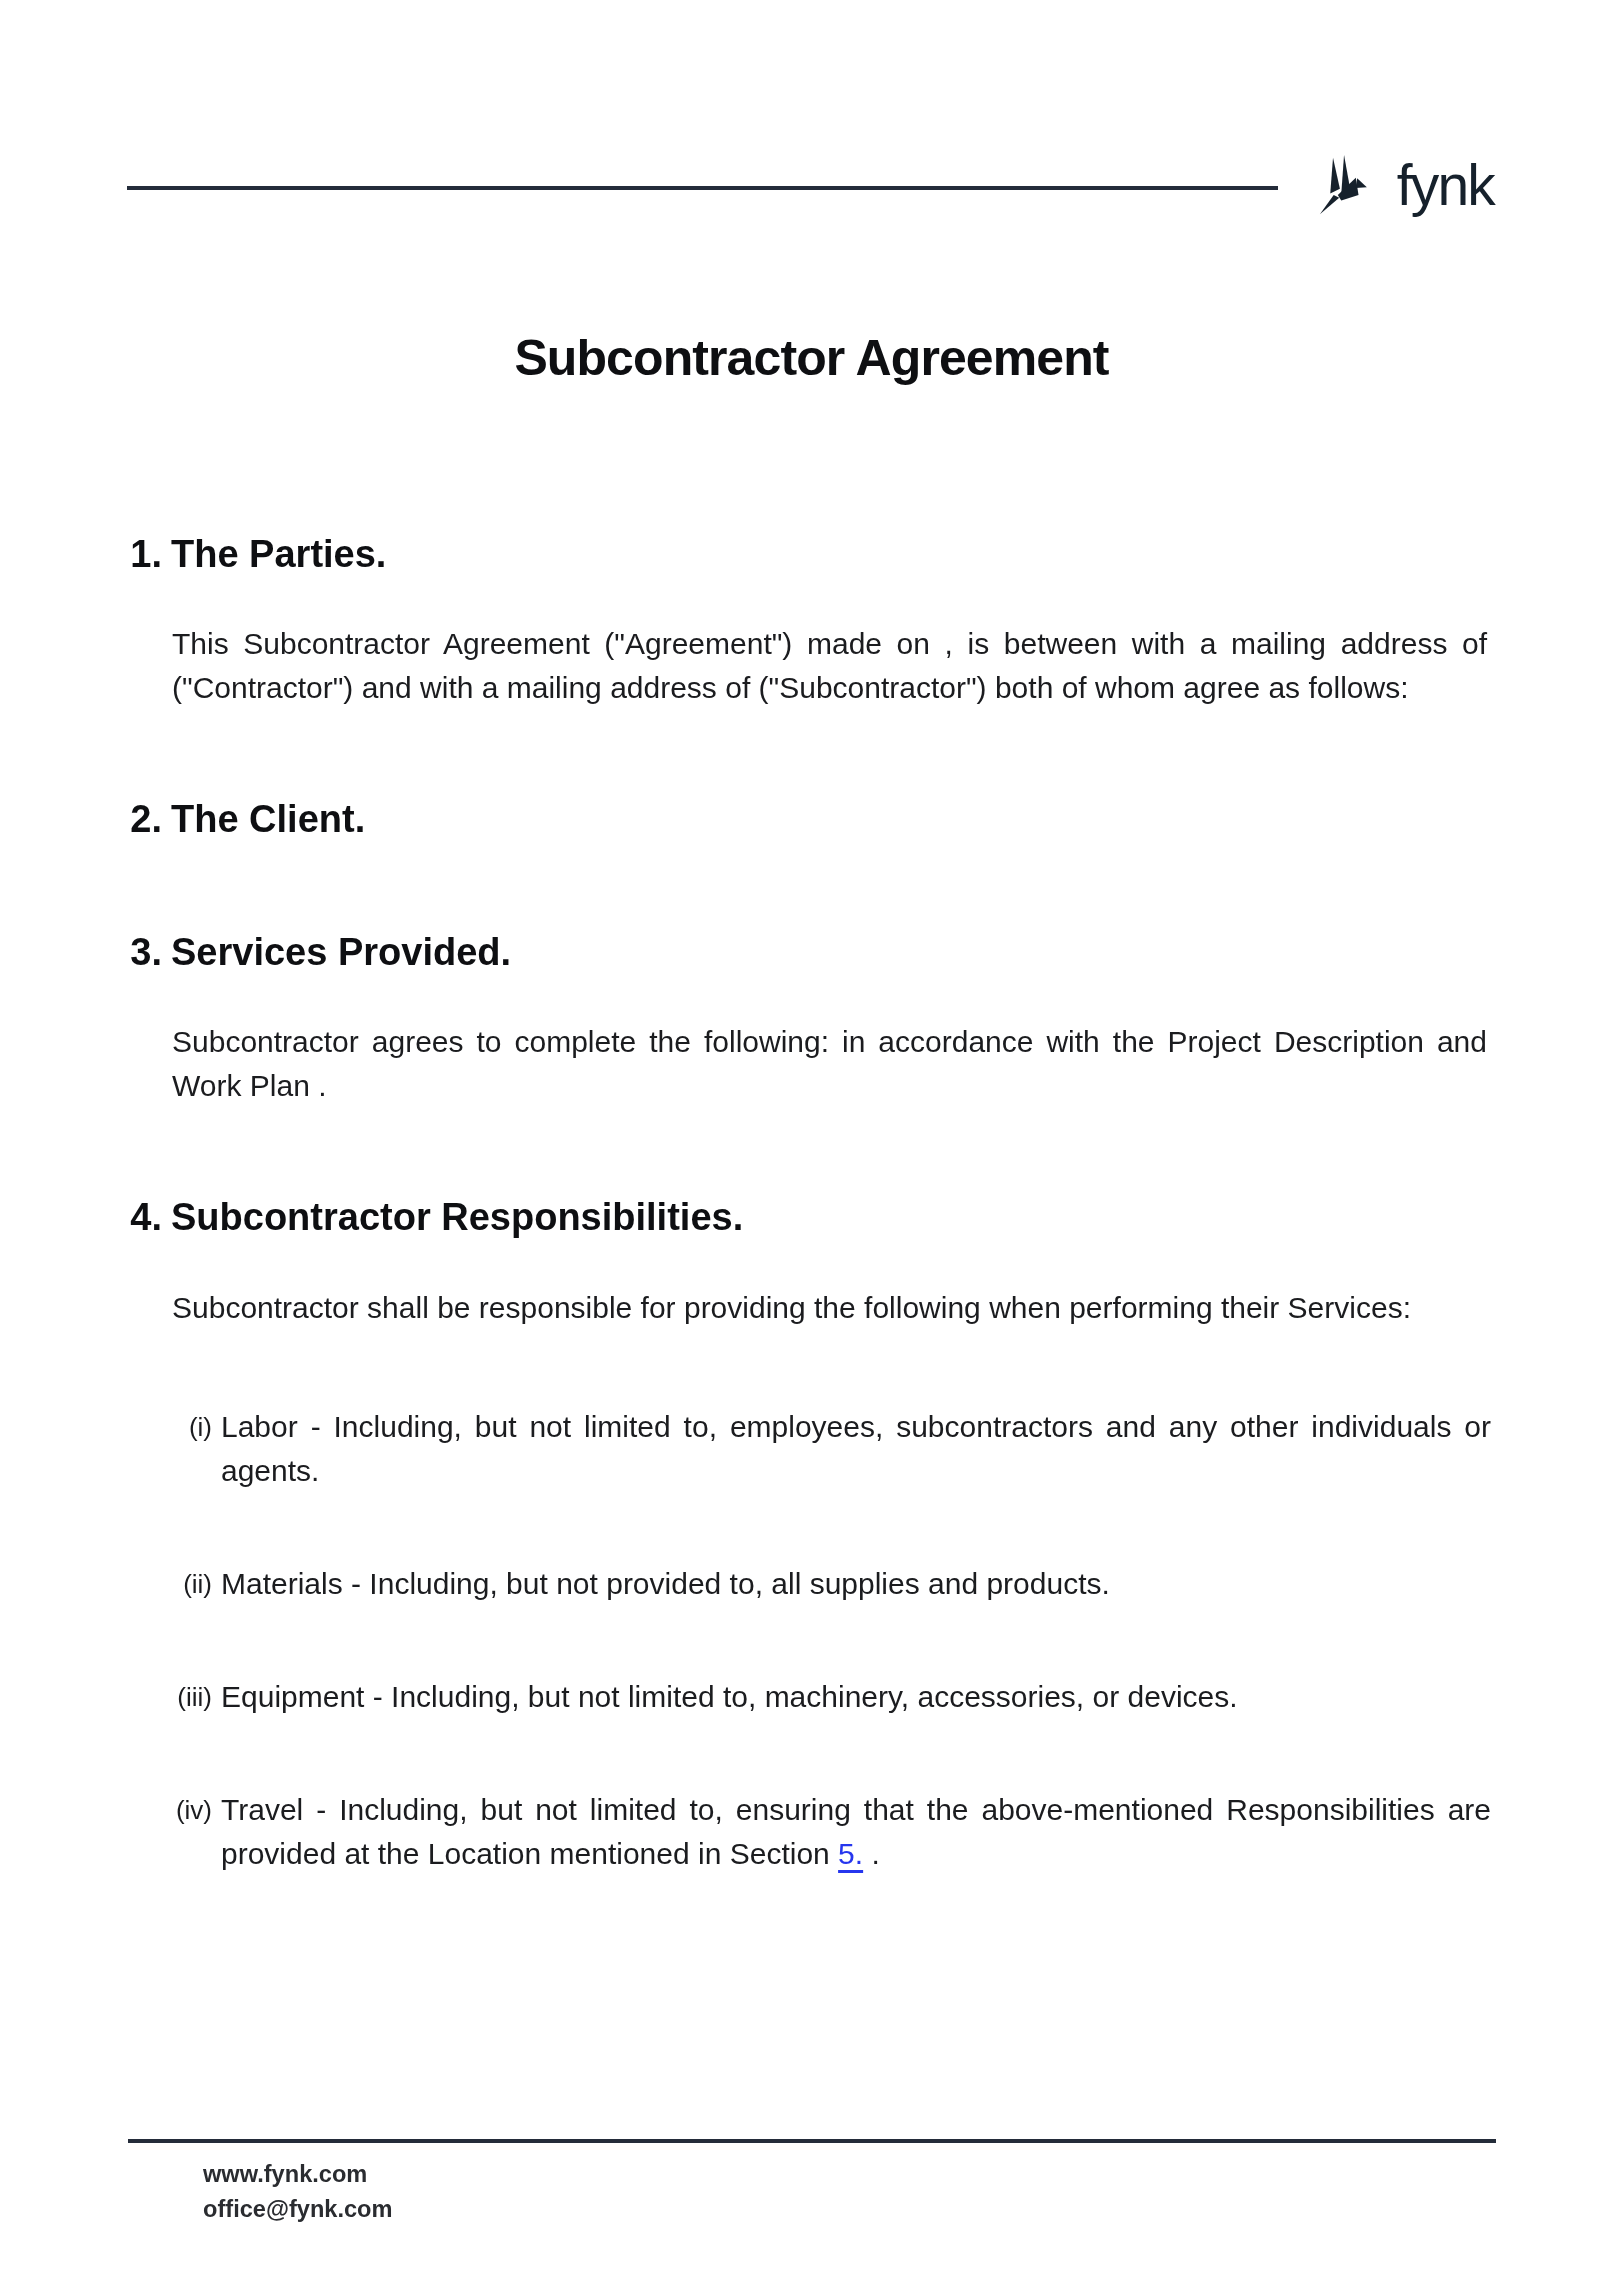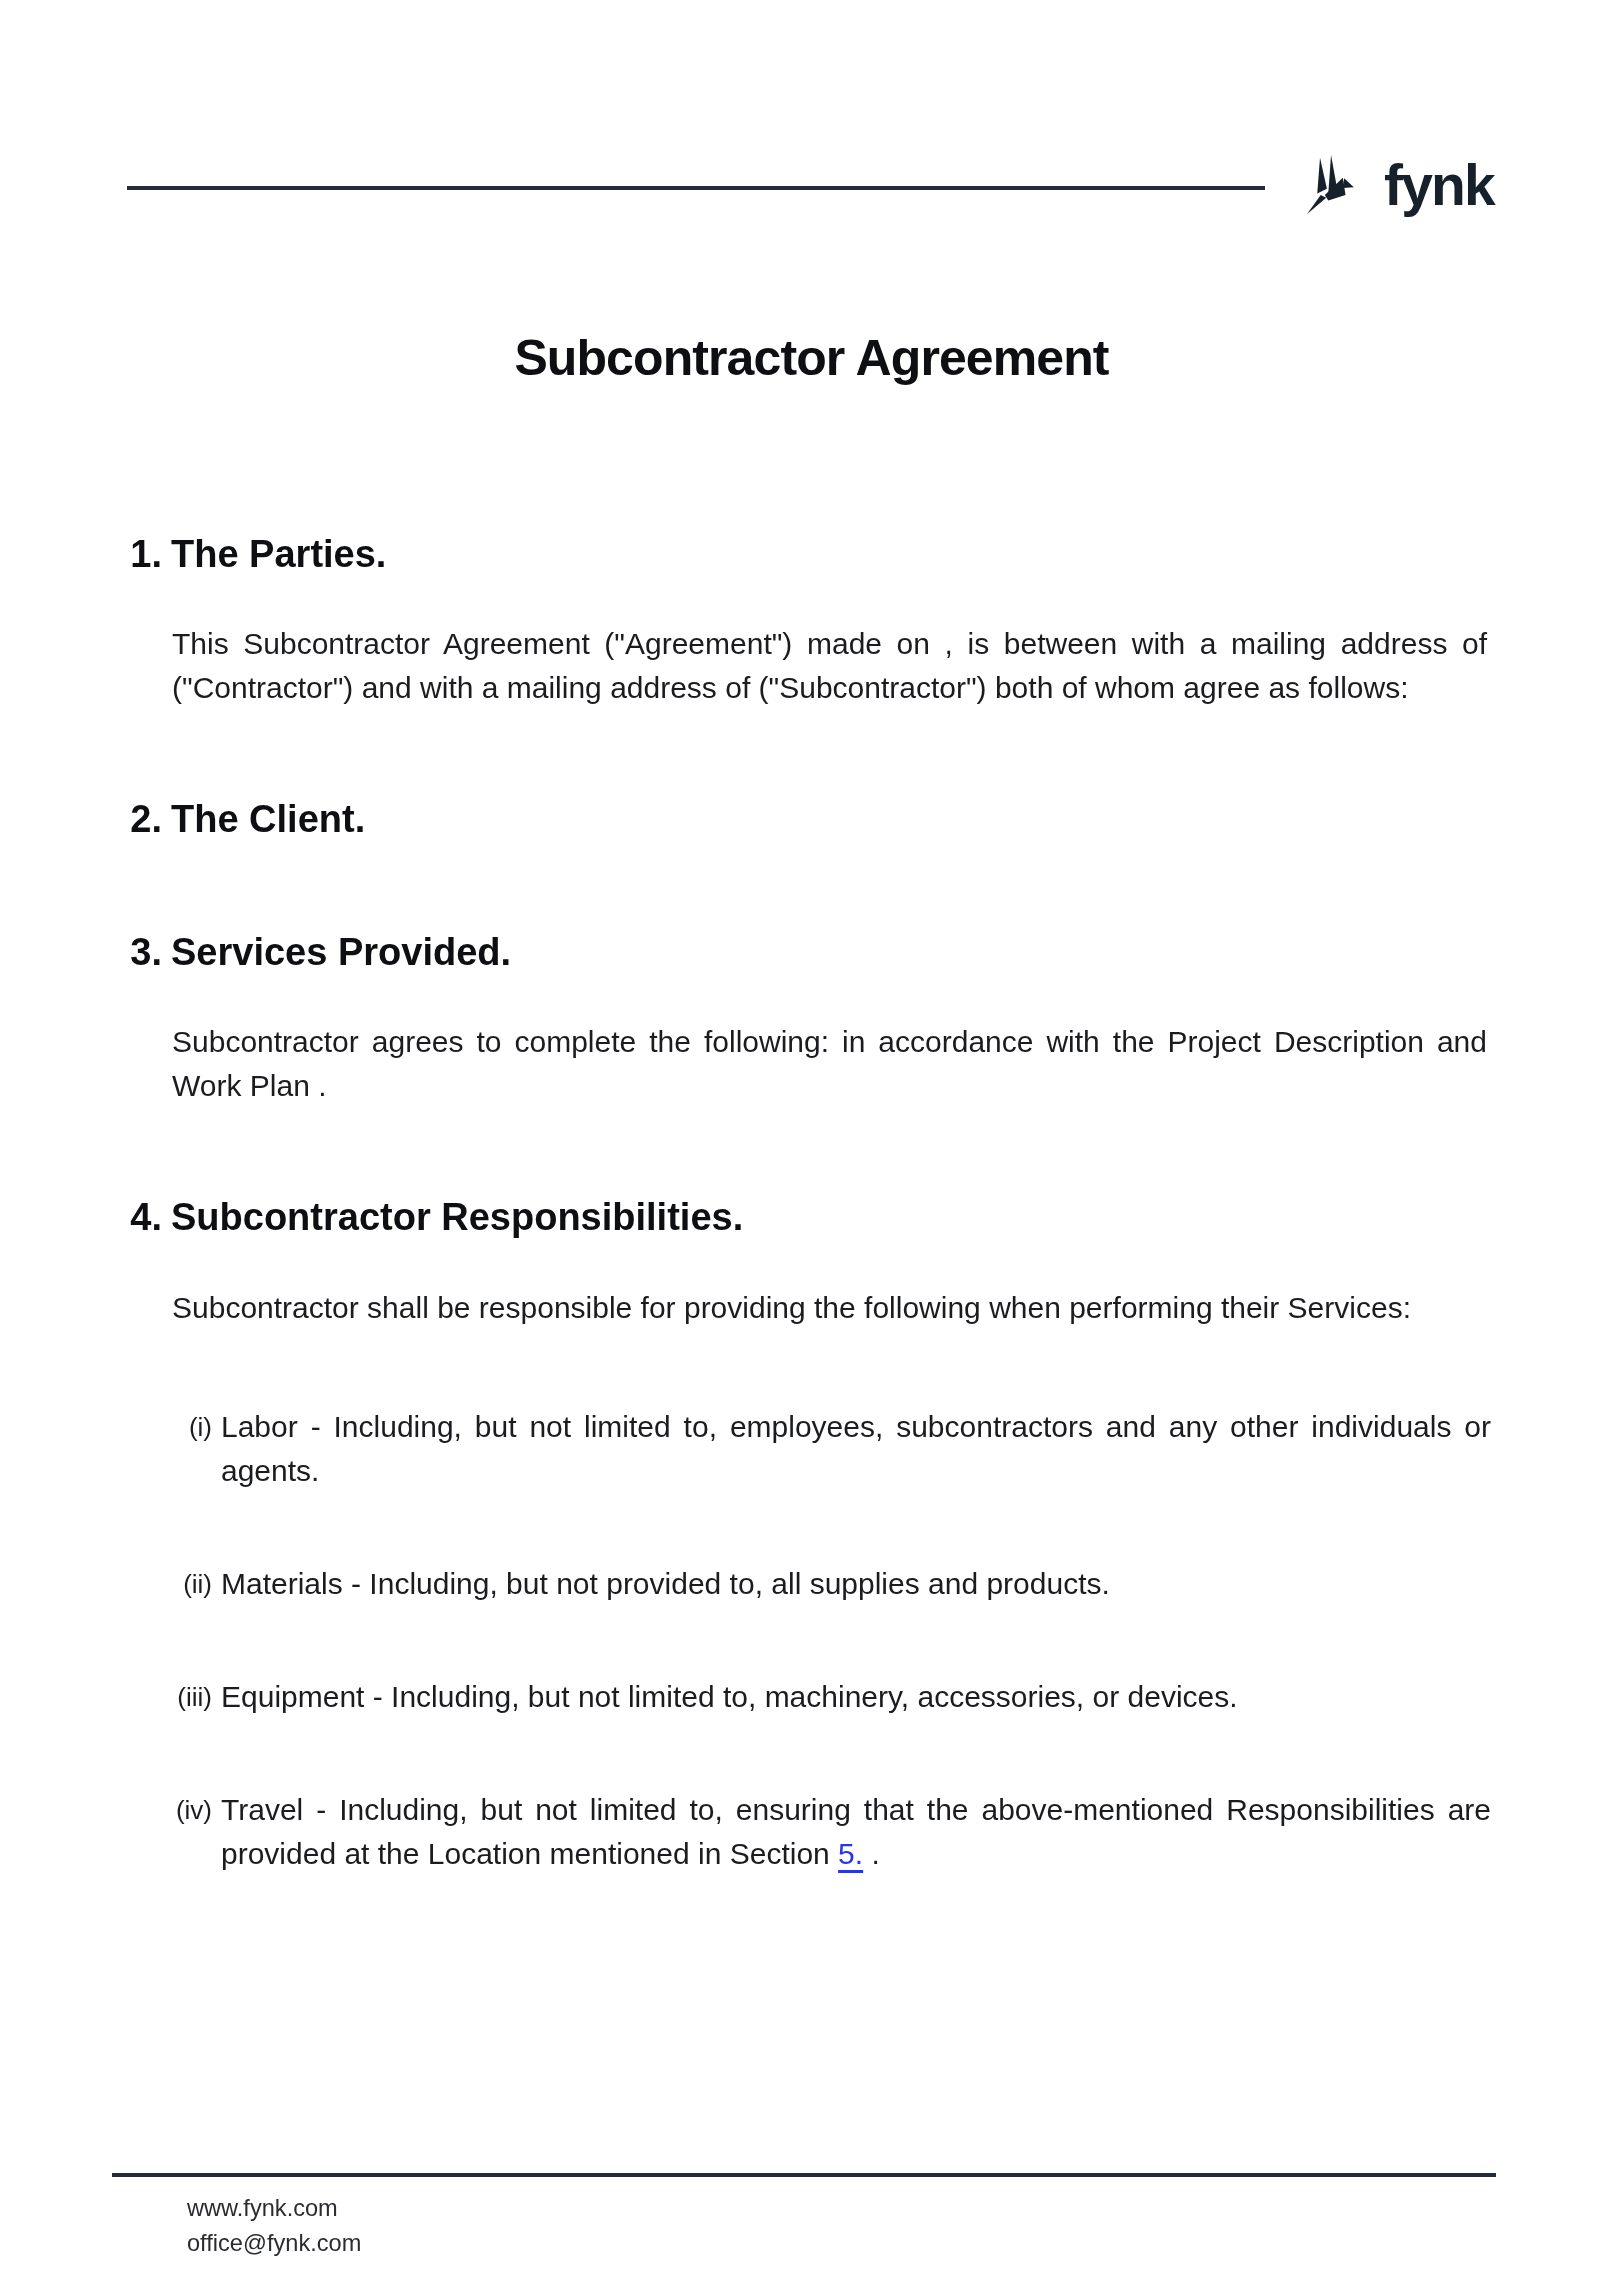--- a/index.html
+++ b/index.html
@@ -36,21 +36,21 @@
   }
   .logo{
     display:flex;
     align-items:center;
     gap:14.5px;
     flex:none;
   }
   .logo svg{display:block;}
   .wordmark{
     font-size:57px;
-    font-weight:700;
+    font-weight:400;
     letter-spacing:-1.8px;
     color:var(--logo);
     line-height:1;
     transform:translateY(-2.7px);
   }
   
   .doc-title{
     margin:102px 0 0 0;
     text-align:center;
     font-size:50px;
@@ -115,24 +115,25 @@
   }
   .inline-link{
     color:var(--link);
     text-decoration:underline;
     text-underline-offset:5.5px;
     cursor:pointer;
   }
   
   .footer{
     position:absolute;
-    left:112px;
+    left:128px;
     right:127px;
     bottom:0;
-    height:123px;
+    height:157px;
+    font-weight:bold;
   }
   .footer-rule{height:3.6px;background:var(--rule);}
   .footer-links{
     margin:14.5px 0 0 75px;
     display:flex;
     flex-direction:column;
   }
   .footer-link{
     font-size:23.6px;
     line-height:35px;

